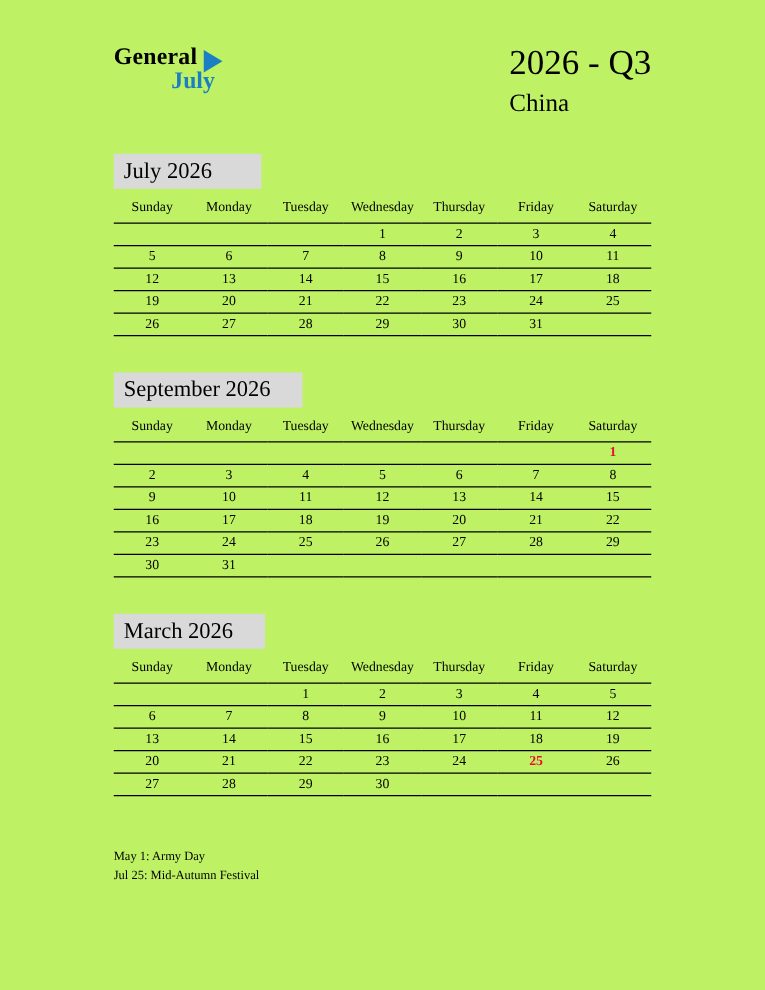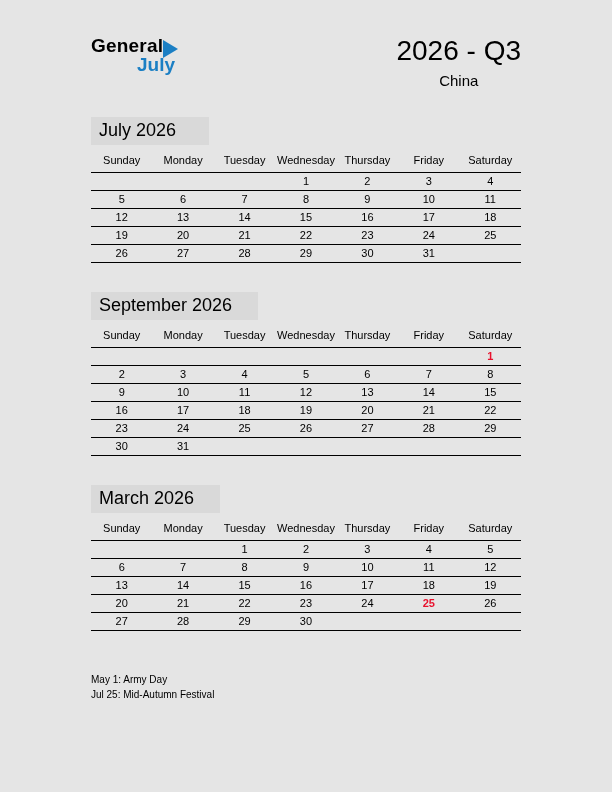--- a/index.html
+++ b/index.html
@@ -4,22 +4,22 @@
 <style>
   :root {
     --hl: #e8112d;
     --bar: #d9d9d9;
     --blue: #1b7fc4;
   }
   html, body { margin: 0; padding: 0; background: #ffffff; }
   .page {
     width: 612px;
     height: 792px;
-    background: #e5e5e5;
-    font-family: Liberation Sans, sans-serif;
+    background: #bef264;
+    font-family: Liberation Serif, serif;
     color: #000;
     position: relative;
     overflow: hidden;
     box-sizing: border-box;
   }
   .topbar {
     margin: 0 91px;
     padding-top: 36px;
     display: flex;
     justify-content: space-between;
@@ -45,23 +45,23 @@
   }
   .logo-line2 {
     font-size: 19px;
     font-weight: bold;
     color: var(--blue);
     margin-left: 46px;
     line-height: 20px;
     margin-top: -1px;
   }
   
-  .title-block { text-align: center; }
+  .title-block { text-align: left; }
   .quarter { font-size: 28px; line-height: 30px; font-weight: normal; }
-  .country { font-size: 15px; margin-top: 6px; }
+  .country { font-size: 20px; margin-top: 6px; }
 
   
   .months { margin: 0 91px; padding-top: 28px; }
   .month { margin-bottom: 29px; }
   .month-title {
     display: inline-block;
     background: var(--bar);
     font-size: 18px;
     padding: 3px 26px 4px 8px;
     min-width: 84px;

